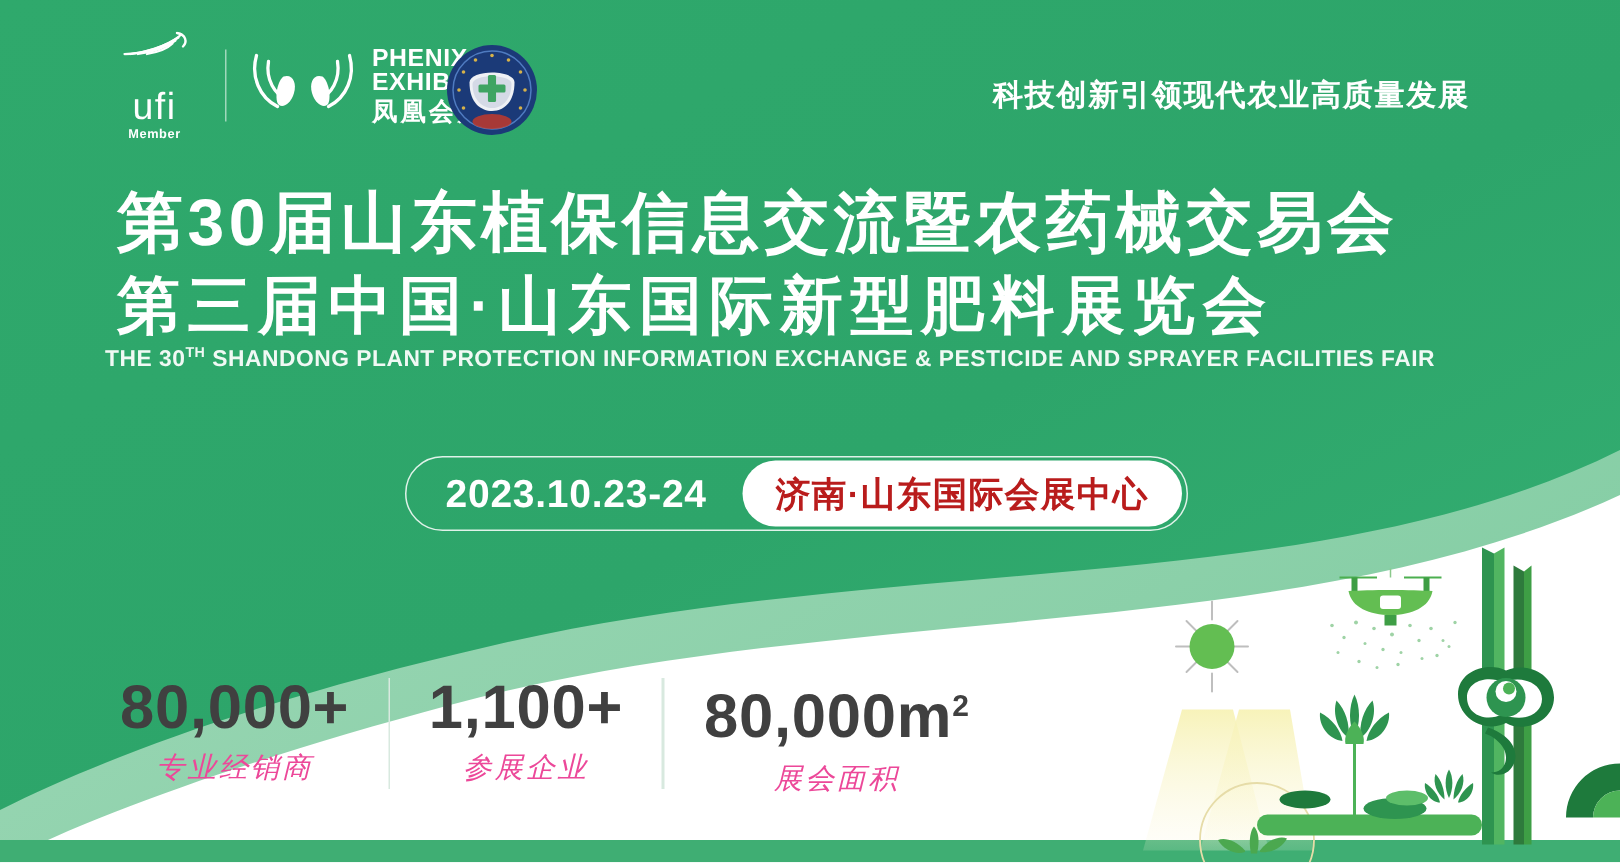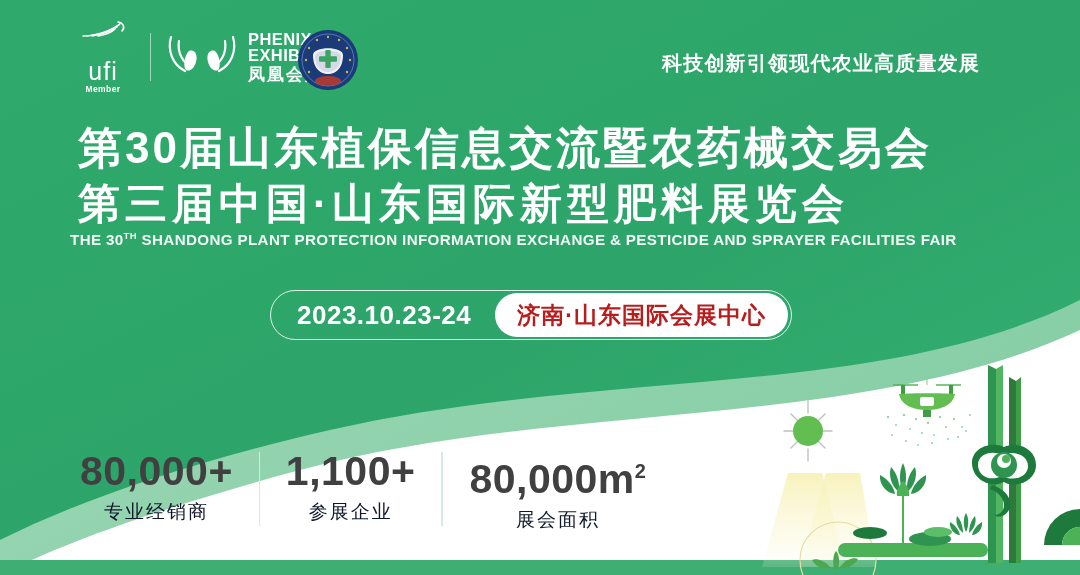--- a/index.html
+++ b/index.html
@@ -54,21 +54,21 @@
 
   .subtitle{
     position:absolute;left:70px;top:230px;
     color:rgba(255,255,255,.93);
     font-size:15.2px;letter-spacing:.35px;white-space:nowrap;font-weight:700;
   }
   .subtitle sup{font-size:9.5px;vertical-align:super;}
 
   
   .pill{
-    position:absolute;left:270px;top:290px;
+    position:absolute;left:270px;top:304px;
     height:50px;box-sizing:border-box;
     border:1.6px solid rgba(255,255,255,.85);
     border-radius:26px;
     display:flex;align-items:center;
     padding-left:26px;padding-right:3px;text-align:center;
   }
   .pill-date{
     color:#ffffff;font-size:26px;font-weight:bold;letter-spacing:.5px;
     white-space:nowrap;padding-right:24px;
   }
@@ -83,21 +83,21 @@
   
   .stats{position:absolute;left:80px;top:448px;display:flex;align-items:flex-start;}
   .stat{display:flex;flex-direction:column;align-items:center;padding:0 26px;}
   .stat:first-child{padding-left:0;}
   .stat-num{
     color:#404040;font-size:41px;font-weight:bold;line-height:46px;
     letter-spacing:.5px;white-space:nowrap;
   }
   .stat-num sup{font-size:20px;vertical-align:super;}
   .stat-label{
-    color:#0f172a;font-size:19px;letter-spacing:2px;margin-top:5px;white-space:nowrap;
+    color:#ec4899;font-size:19px;letter-spacing:2px;margin-top:5px;white-space:nowrap;font-style:italic;
   }
   .stat-sep{width:1px;height:74px;background:#D8E9DF;margin-top:4px;}
 
   
   .scene{position:absolute;left:760px;top:355px;width:320px;height:220px;}
 </style>
 </head>
 <body>
 
 <div id="poster">

